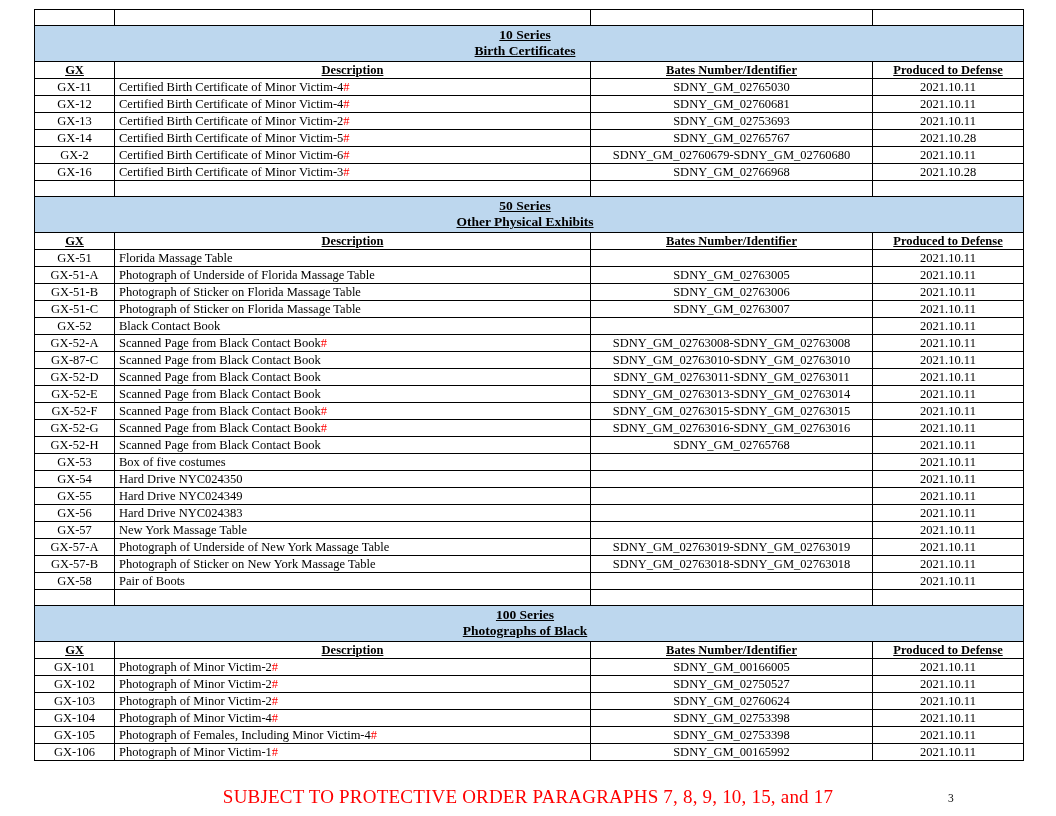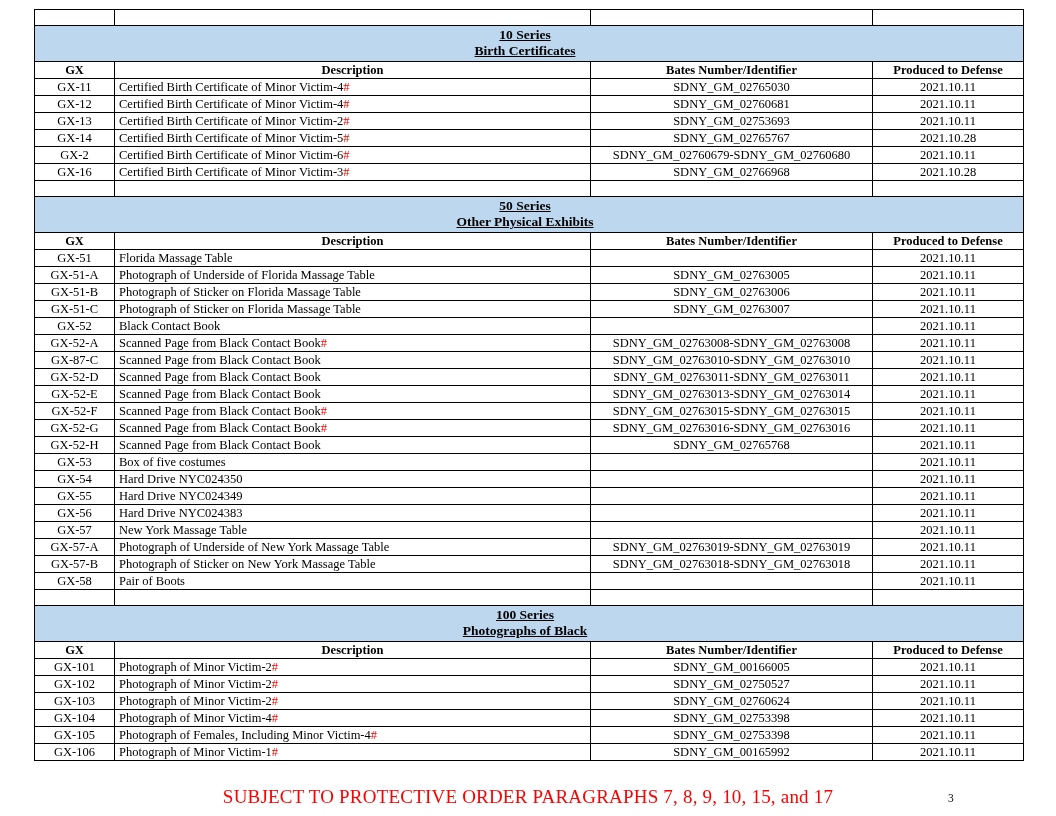--- a/index.html
+++ b/index.html
@@ -34,21 +34,21 @@
     text-align:center;
     padding:1px 8px 2px 0;
   }
   .section-title {
     font-weight:bold;
     font-size:13.5px;
     line-height:16px;
     text-decoration:underline;
   }
   td.col-header { font-weight:bold; text-align:center; }
-  td.col-header span { }
+  td.col-header span { text-decoration:underline; }
   td.gx-cell, td.bates-cell, td.produced-cell { text-align:center; }
   td.desc-cell { text-align:left;margin-left:40px; }
   .flag { color:var(--red, #FF0000); }
   .footer-notice {
     position:absolute;
     left:0; width:100%;
     top:786px;
     text-align:center;
     color:var(--red, #FF0000);
     font-size:19px;

